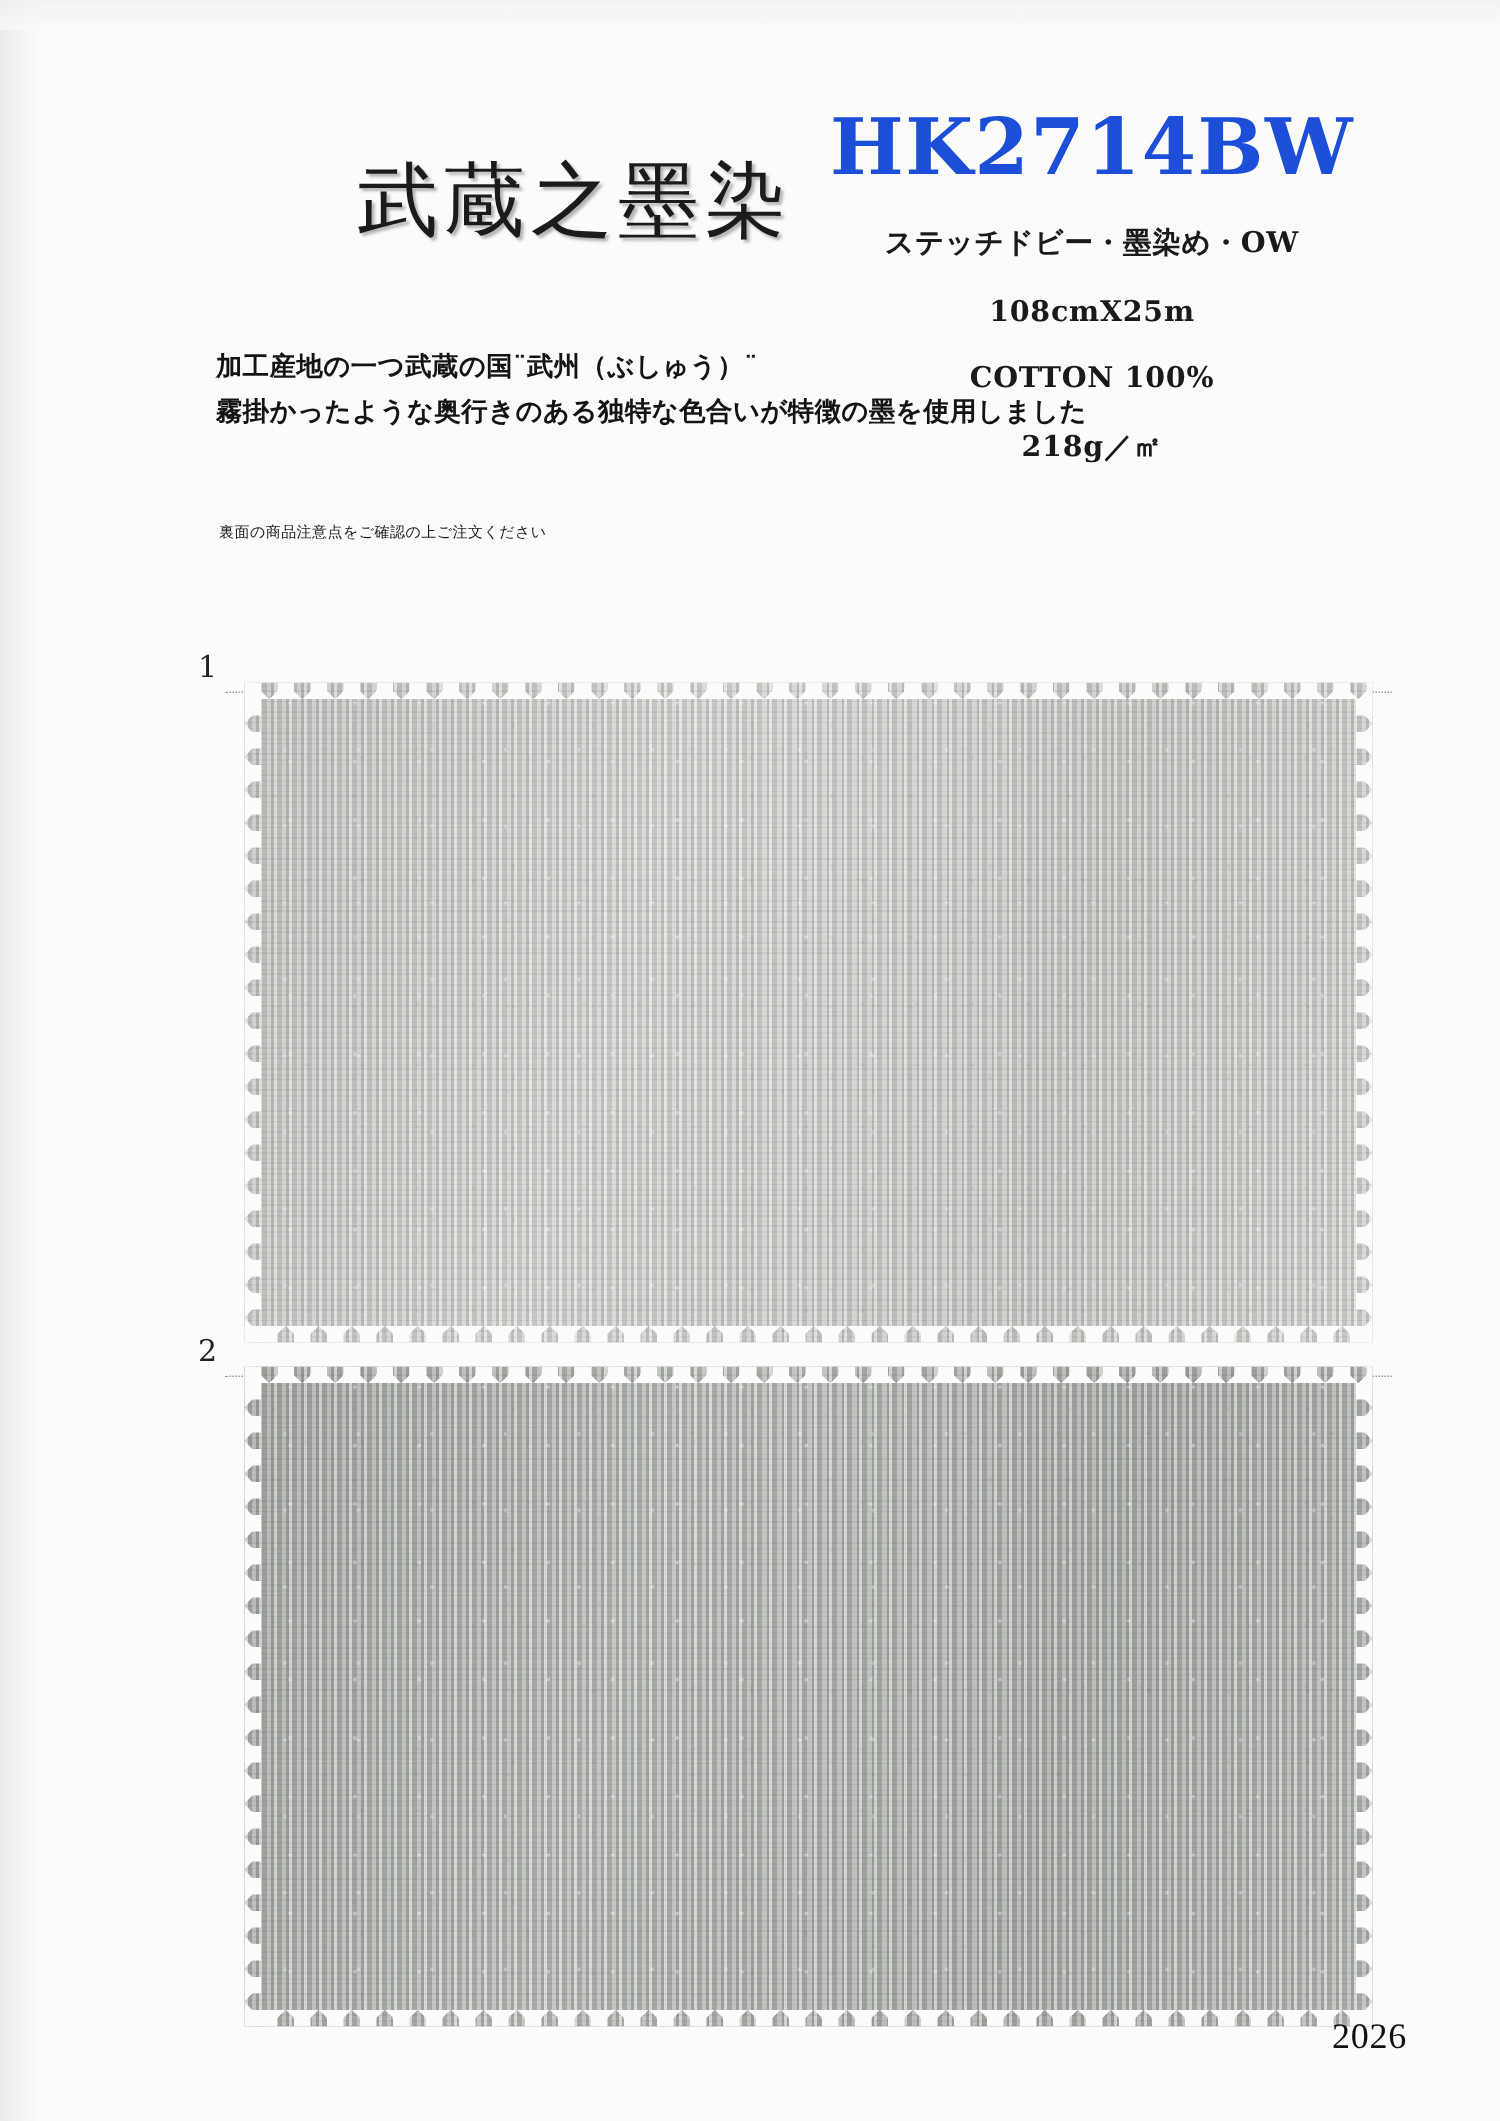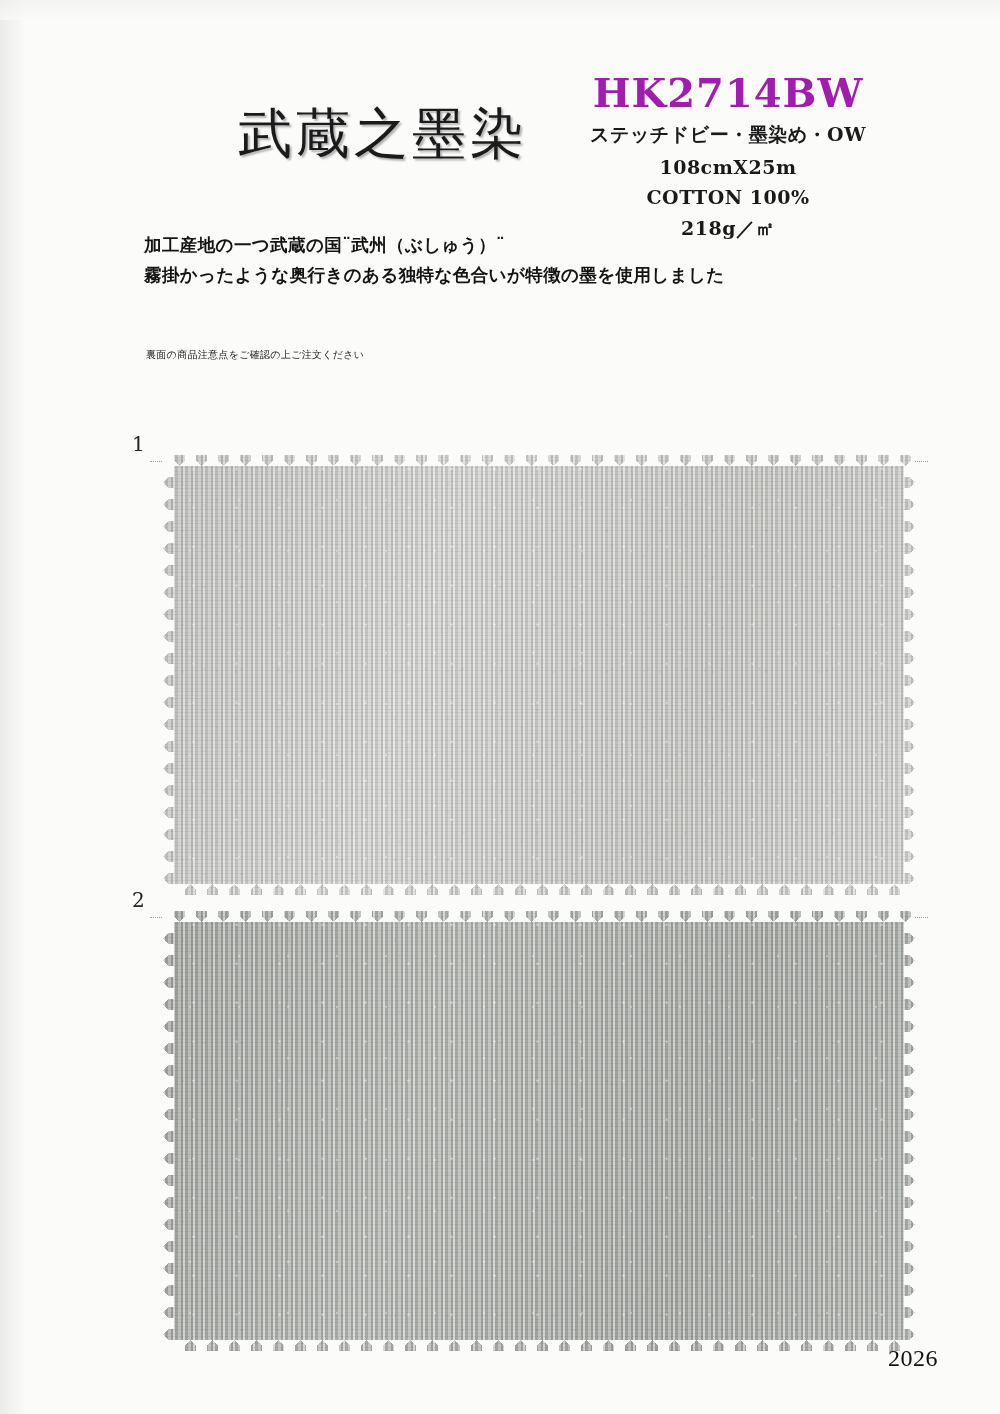--- a/index.html
+++ b/index.html
@@ -52,31 +52,31 @@
   .spec-block {
     position: absolute;
     right: 62px;
     top: 72px;
     text-align: center;
     width: 420px;
   }
   .spec-code {
     font-family: "DejaVu Serif", serif;
     font-weight: 700;
-    font-size: 40px;
+    font-size: 52px;
     letter-spacing: 1px;
-    color: #a21caf;
+    color: #1d4ed8;
     line-height: 1.05;
   }
   .spec-line {
     font-family: "DejaVu Serif", serif;
     font-size: 19px;
     font-weight: 700;
     color: #1a1a1a;
-    margin-top: 8px;
+    margin-top: 22px;
     letter-spacing: .5px;
   }
 
   
   .desc {
     position: absolute;
     left: 144px;
     top: 230px;
     width: 740px;
   }

